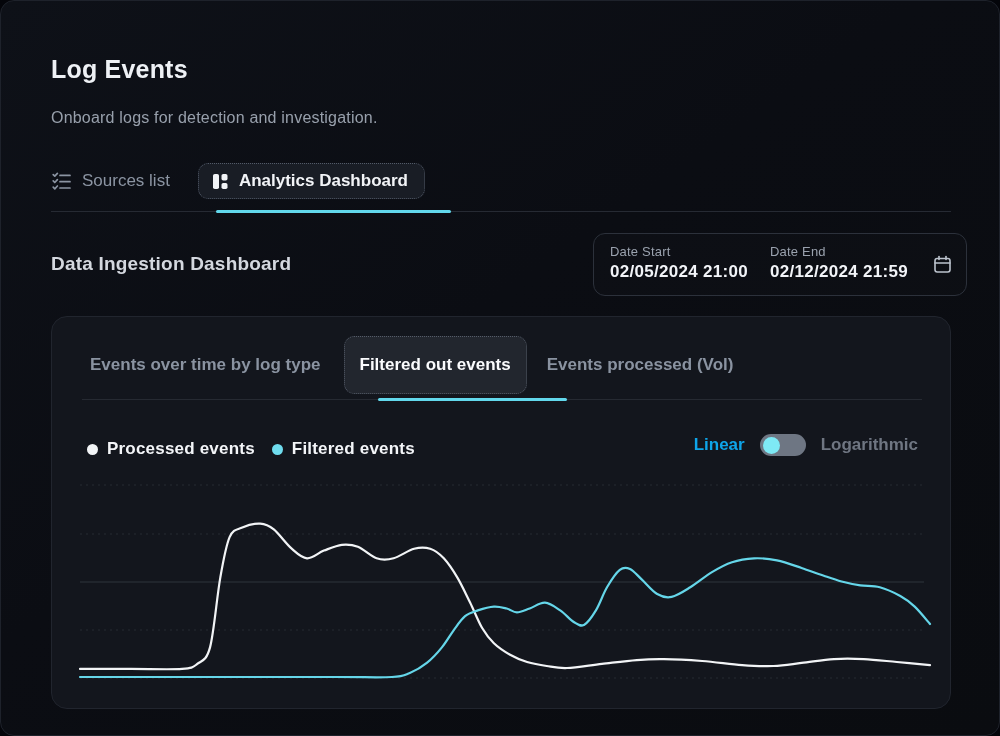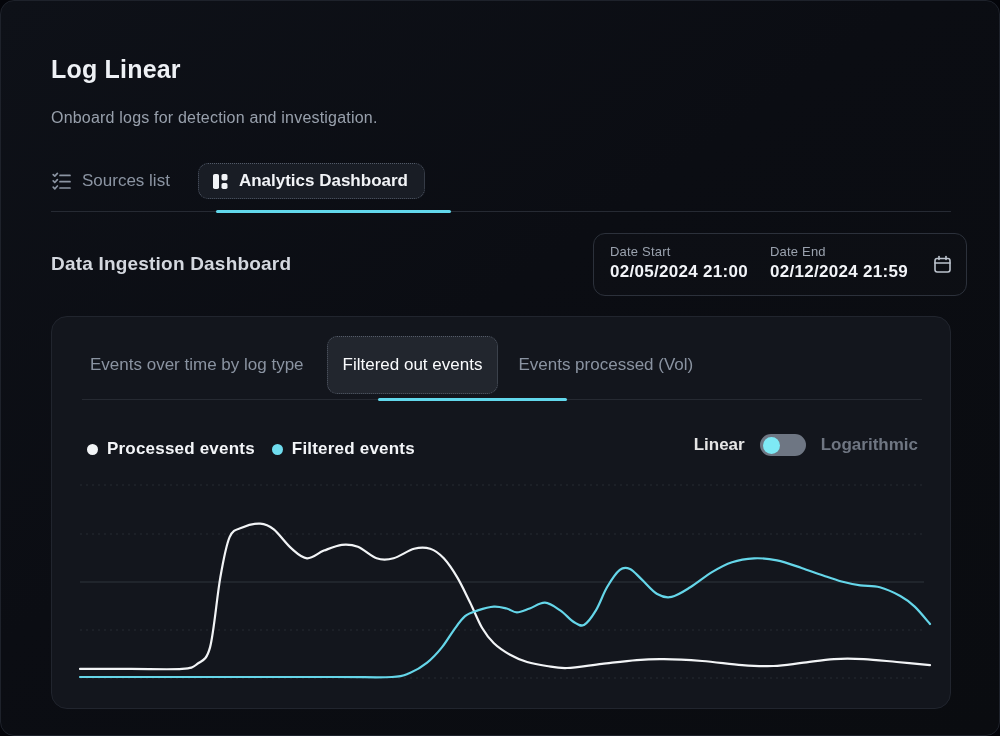--- a/index.html
+++ b/index.html
@@ -53,58 +53,58 @@
   .date-col.start { left:16px; }
   .date-col.end { left:176px; }
   .calendar-wrap { position:absolute; right:13px; top:20px; }
 
   
   .card {
     position:absolute; left:50px; top:315px; width:900px; height:393px;
     background:#13161d; border:1px solid #21252e; border-radius:16px;
   }
   .card-tabs { position:absolute; left:38px; top:30px; height:36px; display:flex; align-items:center; }
-  .card-tab { font-size:17px; font-weight:400; color:#8a93a1; cursor:pointer; white-space:nowrap; }
+  .card-tab { font-size:17px; font-weight:700; color:#8a93a1; cursor:pointer; white-space:nowrap; }
   .card-tab.t1 { margin-right:23px; }
   .card-tab.active-pill {
     color:#fafbfd; background:#22262e; border:1px dotted #555c69; border-radius:10px;
     padding:18px 15px; margin-right:20px;
   }
   .card-divider { position:absolute; left:30px; top:82px; width:840px; height:1px; background:#262a32; }
   .card-tab-indicator { position:absolute; left:326px; top:81px; width:189px; height:3px; background:#62d8ec; border-radius:2px; }
 
   
   .legend { position:absolute; left:35px; top:116px; height:26px; display:flex; align-items:flex-end; gap:17px; }
   .legend-item { display:flex; align-items:center; gap:9px; }
   .legend-dot { width:11px; height:11px; border-radius:50%; }
   .legend-label { font-size:17px; font-weight:700; color:#f3f5f8; letter-spacing:.2px; }
 
   .scale-toggle { position:absolute; right:32px; top:114px; height:28px; display:flex; align-items:center; gap:15px; }
-  .scale-label-linear { font-size:17px; font-weight:700; color:#e5e5e5; }
+  .scale-label-linear { font-size:17px; font-weight:700; color:#0ea5e9; }
   .scale-label-log { font-size:17px; font-weight:700; color:#6f7682; }
   .toggle {
     position:relative; width:46px; height:22px; border-radius:11px;
     background:#6e7683; cursor:pointer;
   }
   .toggle-knob {
     position:absolute; left:3px; top:2.5px; width:17px; height:17px; border-radius:50%;
     background:#7ee9f5;
   }
 
   
   .chart-svg { position:absolute; left:0; top:145px; }
 
   .icon { display:inline-flex; }
 </style>
 </head>
 <body>
 
 <div class="window">
 
-  <div class="page-title">Log Linear</div>
+  <div class="page-title">Log Events</div>
   <div class="page-subtitle">Onboard logs for detection and investigation.</div>
 
   <div class="view-tabs">
     <div class="view-tab inactive">
       <span class="icon">
         <svg width="21" height="21" viewBox="0 0 21 21" fill="none" stroke="#8b94a2" stroke-width="1.7" stroke-linecap="round" stroke-linejoin="round">
           <path d="M2.2 3.6 L3.8 5.2 L6.4 2.4"></path>
             <line x1="9" y1="4.4" x2="19" y2="4.4"></line>
           <path d="M2.2 9.9 L3.8 11.5 L6.4 8.7"></path>
             <line x1="9" y1="10.7" x2="19" y2="10.7"></line>

